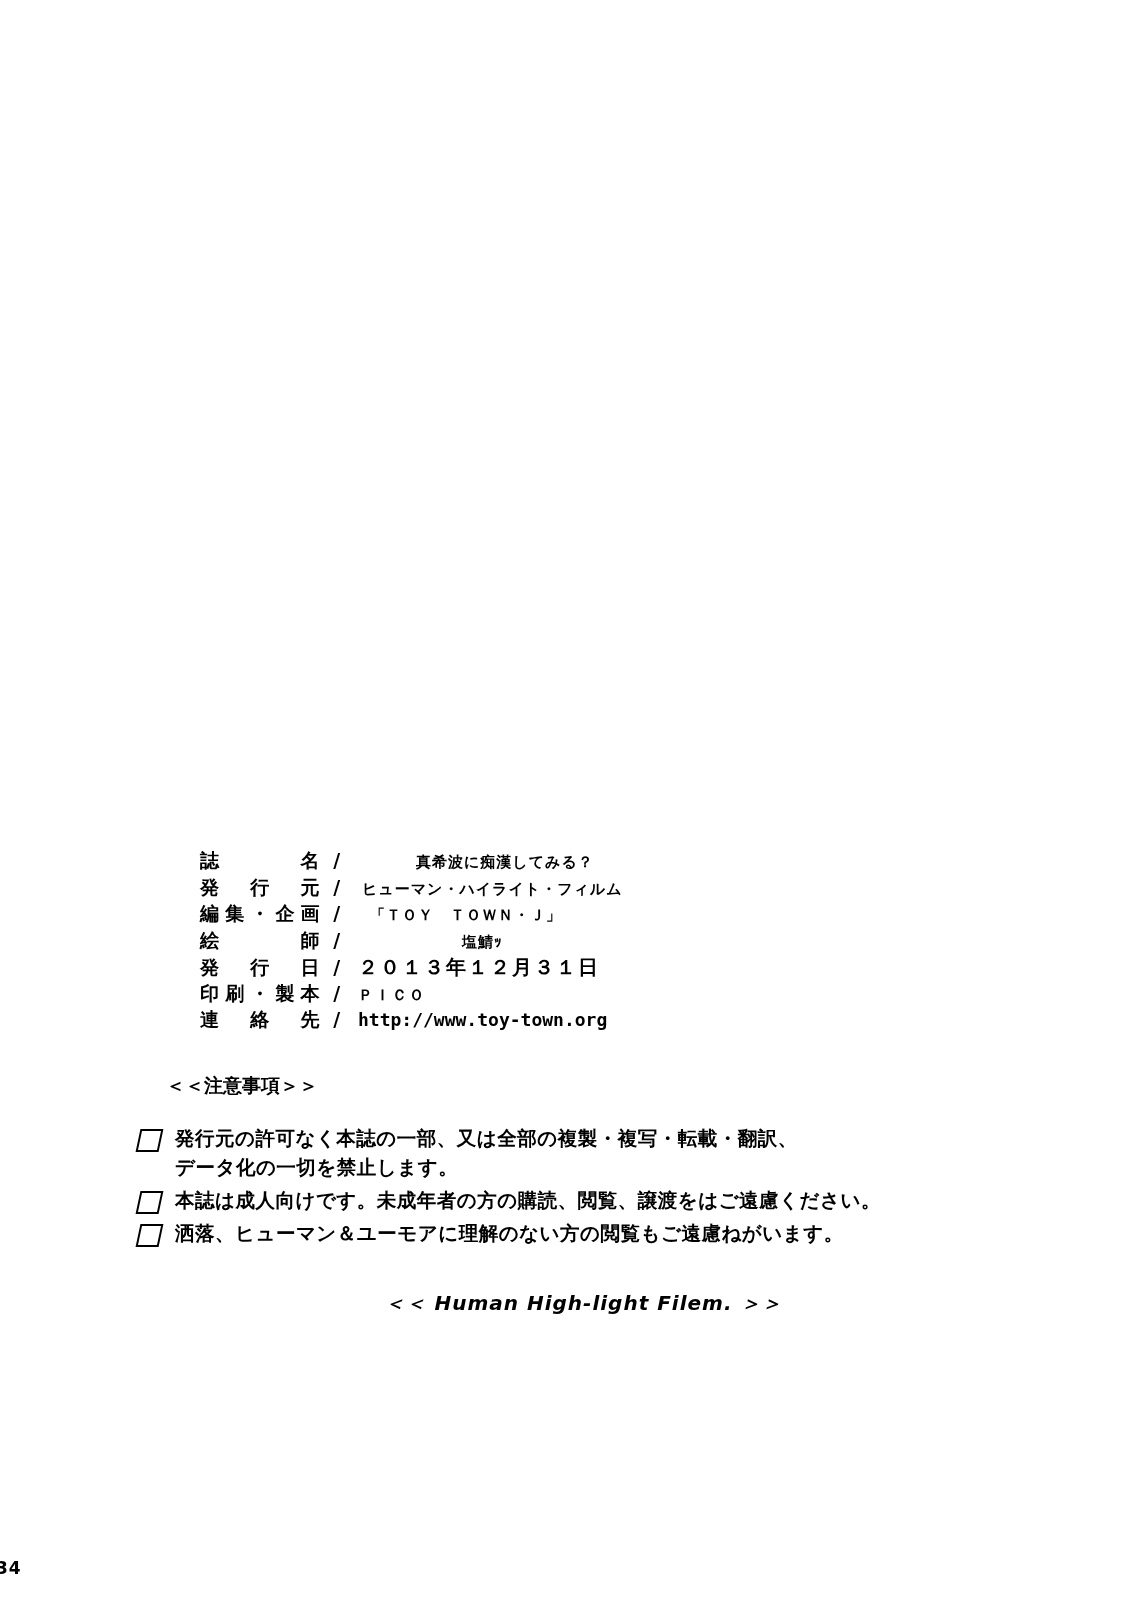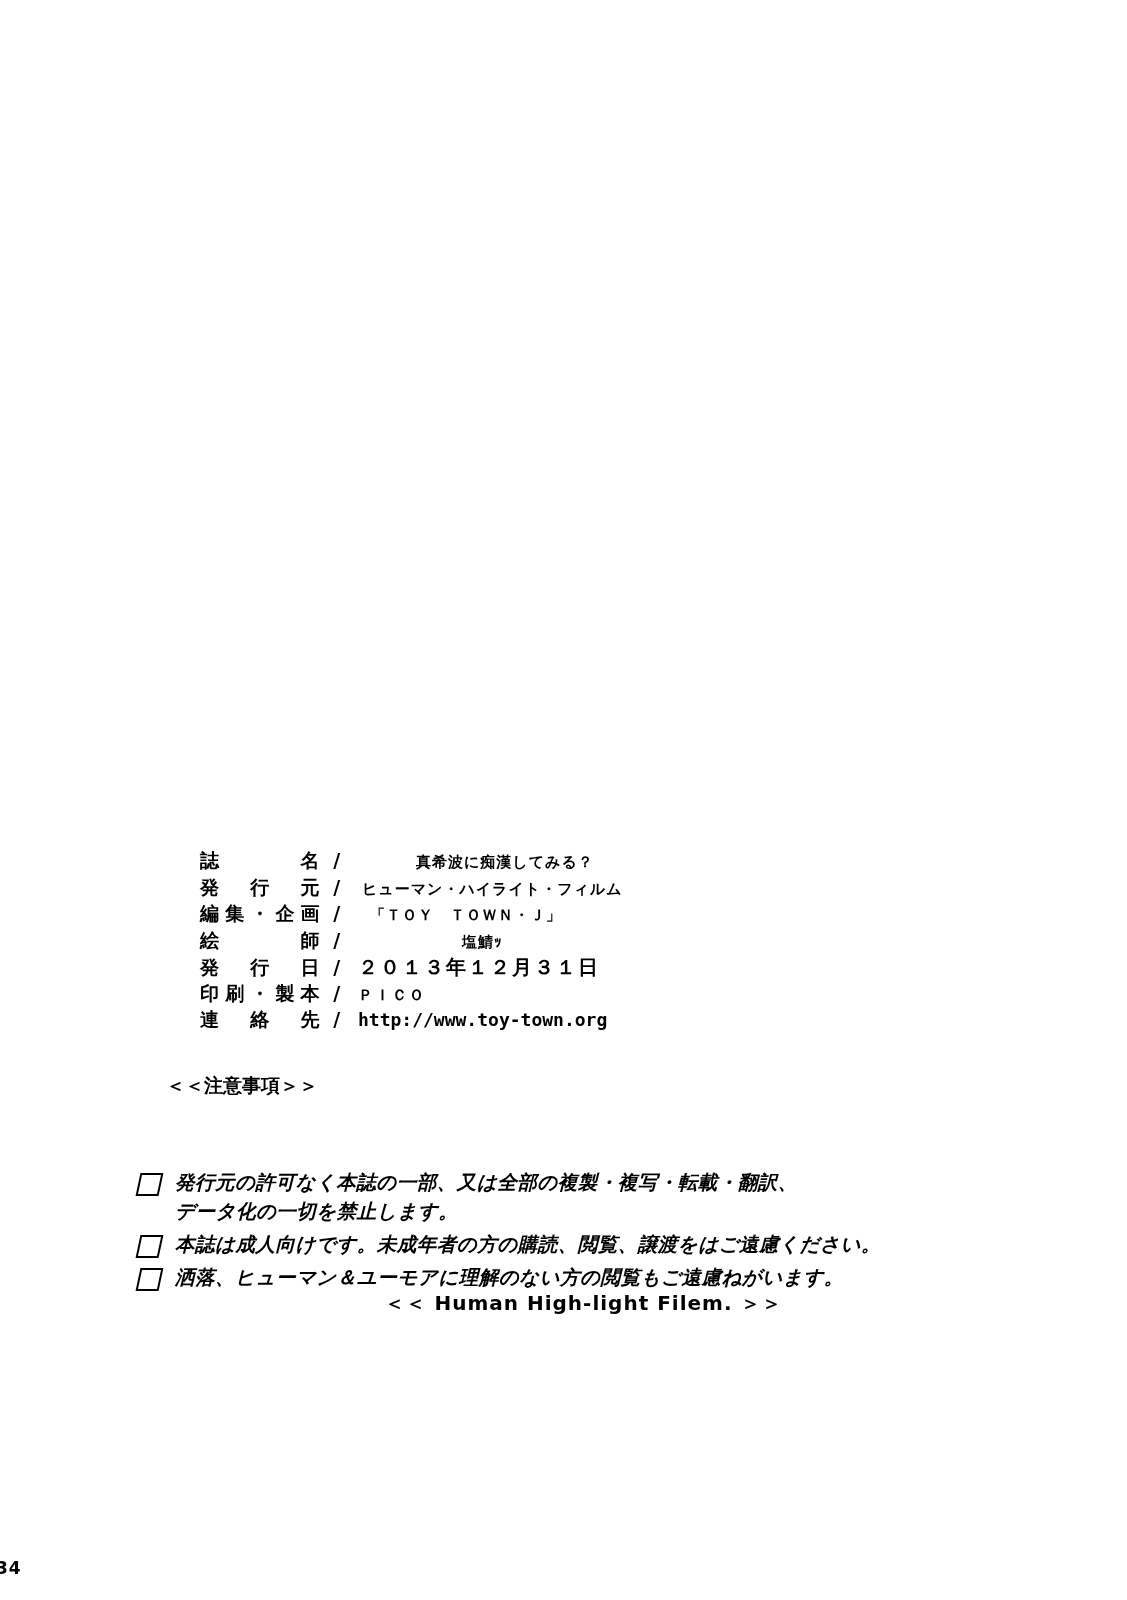--- a/index.html
+++ b/index.html
@@ -86,23 +86,22 @@
     font-weight: bold;
     letter-spacing: 0px;
     white-space: nowrap;
     margin-left: 30px;
   }
 
   
   .notice-list {
     position: absolute;
     left: 138px;
-    top: 1168px;
+    top: 1124px;
     width: 880px;
-    font-style: italic;
   }
 
   .notice-item {
     display: flex;
     align-items: flex-start;
     margin-bottom: 4px;
   }
 
   .notice-box {
     width: 19px;
@@ -124,20 +123,21 @@
 
   
   .footer-mark {
     position: absolute;
     left: 0;
     right: 0;
     top: 1290px;
     text-align: center;
     font-size: 20px;
     font-weight: bold;
+    font-style: italic;
     letter-spacing: 1px;
     font-family: "DejaVu Sans", sans-serif;
     padding-left: 40px;
   }
 
   .page-number {
     position: absolute;
     left: -4px;
     top: 1558px;
     font-size: 17px;

